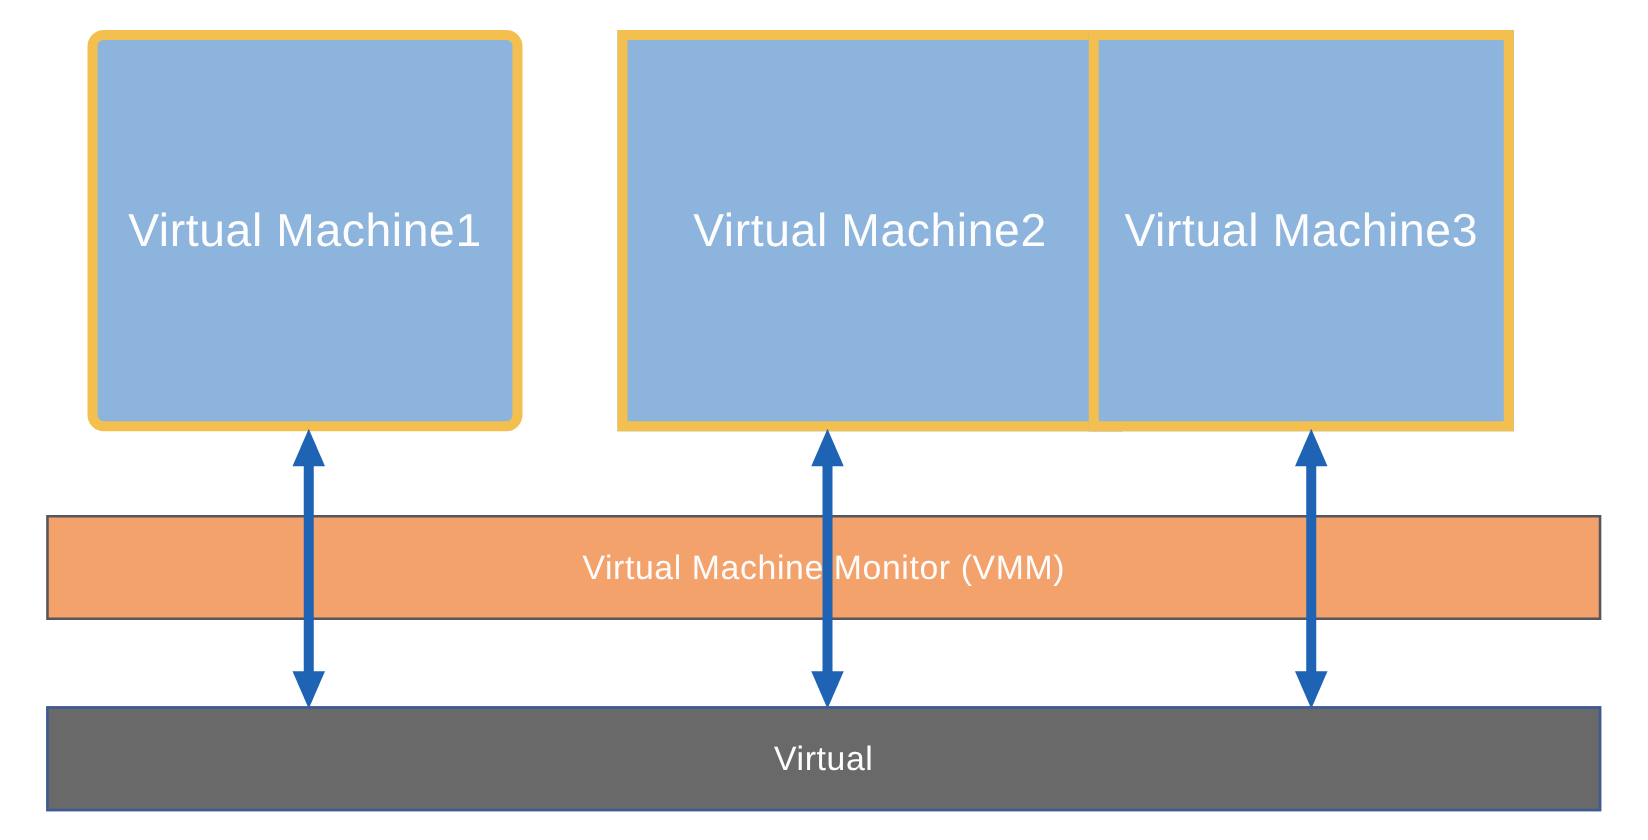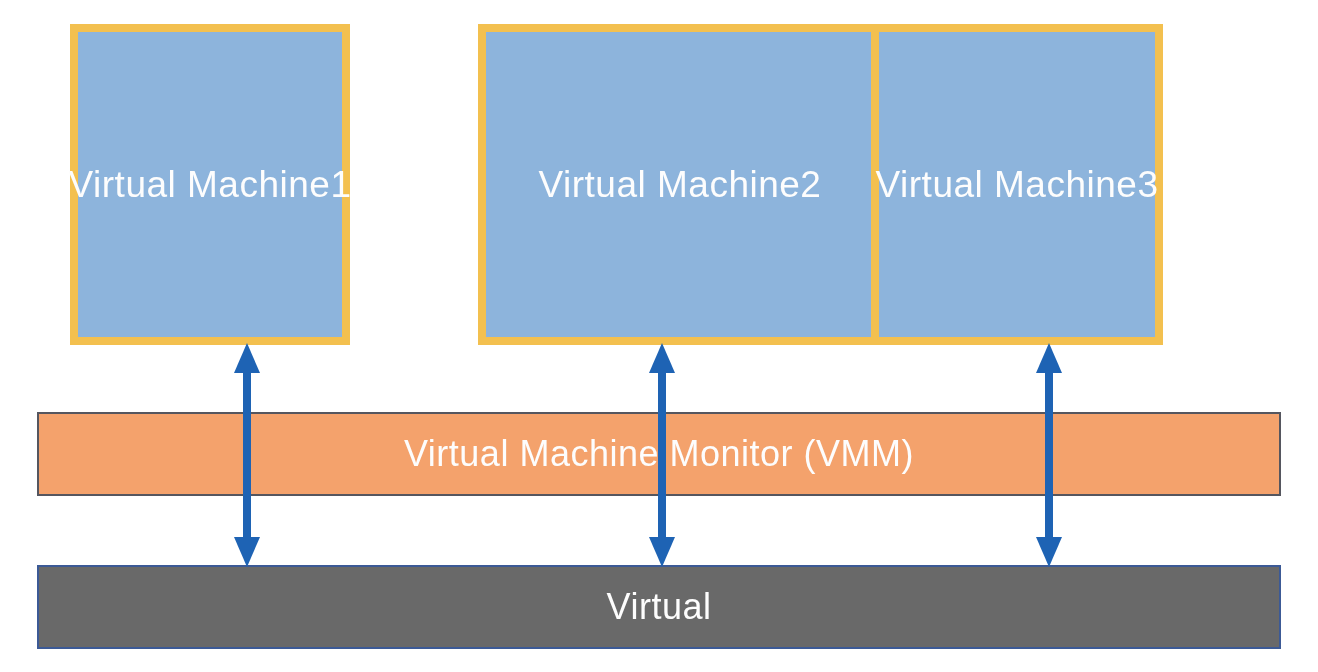--- a/index.html
+++ b/index.html
@@ -26,37 +26,37 @@
     align-items: center;
     justify-content: center;
   }
   .vm-box .label {
     color: #fdfdfd;
     font-size: 37px;
     font-weight: 400;
     letter-spacing: 0.5px;
     white-space: nowrap;
   }
-  .vm1 { left: 70px;  width: 280px; }
-  .vm2 { left: 478px; width: 404px; }
-  .vm3 { left: 871px; width: 292px; align-items: center; }
+  .vm1 { left: 70px;  width: 348px; border-radius: 13px; }
+  .vm2 { left: 494px; width: 404px; }
+  .vm3 { left: 871px; width: 340px; align-items: center; }
 
   .bar {
     position: absolute;
     left: 37px;
     width: 1244px;
     height: 84px;
     box-sizing: border-box;
     display: flex;
     align-items: center;
     justify-content: center;
   }
   .bar .label {
     color: #fdfdfd;
-    font-size: 36px;
+    font-size: 27px;
     font-weight: 400;
     letter-spacing: 0.5px;
     white-space: nowrap;
   }
   .vmm-bar {
     top: 412px;
     background: #f4a26c;
     border: 2px solid #55565f;
   }
   .hardware-bar {

